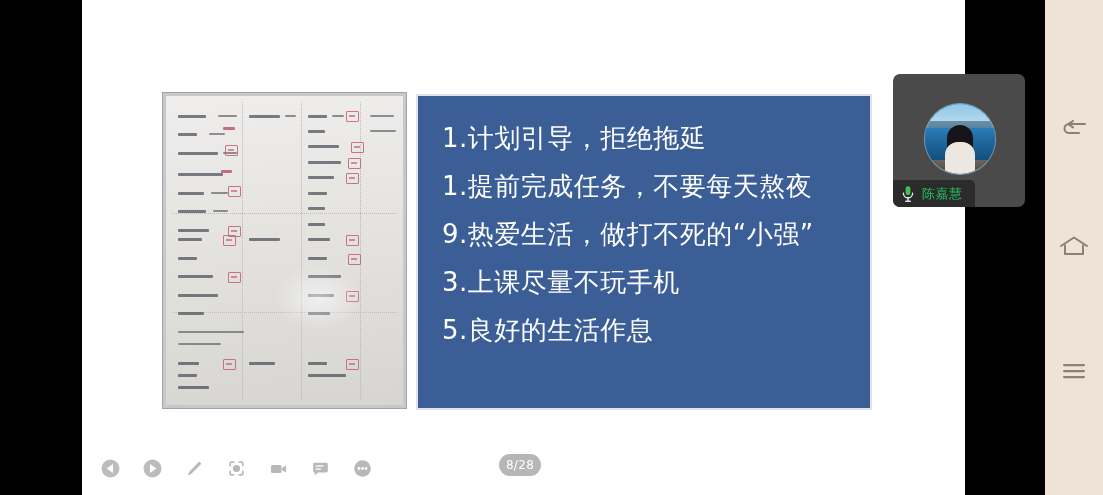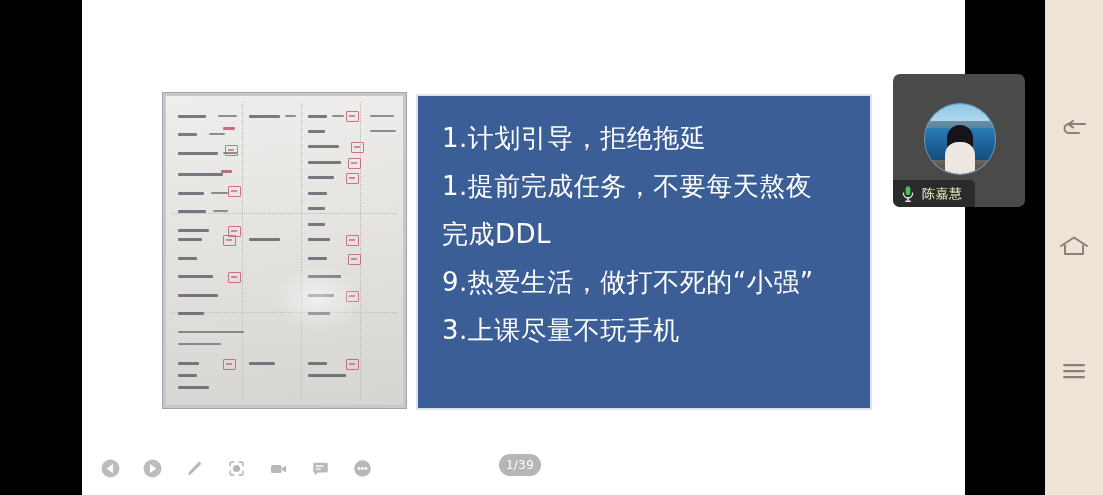--- a/index.html
+++ b/index.html
@@ -233,21 +233,21 @@
     height: 27px;
     padding: 0 12px 0 8px;
     background: #2b2b2b;
     display: flex;
     align-items: center;
     gap: 7px;
     border-radius: 0 5px 0 0;
   }
   #mic-icon { width: 14px; height: 18px; display:block; }
   #participant-name {
-    color: #fef9c3;
+    color: #22c55e;
     font-size: 13px;
     white-space: nowrap;
     letter-spacing: .5px;
   }
 
   
   #sys-nav {
     position: absolute;
     left: 1045px;
     top: 0;
@@ -359,23 +359,23 @@
       </div>
     </div>
 
     <svg id="cursor" viewBox="0 0 14 20">
       <polygon points="0,0 0,16 4,12.4 6.6,18.6 9.3,17.4 6.8,11.5 12,11.2" fill="#ffffff" stroke="#6f6f6f" stroke-width="1"></polygon>
     </svg>
 
     <div id="blue-panel">
       <div class="bullet-line">1.计划引导，拒绝拖延</div>
       <div class="bullet-line">1.提前完成任务，不要每天熬夜</div>
-      <div class="bullet-line cont">完成DDL</div>
       <div class="bullet-line">9.热爱生活，做打不死的“小强”</div>
       <div class="bullet-line">3.上课尽量不玩手机</div>
+      <div class="bullet-line">5.良好的生活作息</div>
     </div>
 
     <div id="toolbar">
       <div class="tool-btn">
         <svg width="19" height="19" viewBox="0 0 19 19">
           <circle cx="9.5" cy="9.5" r="9" fill="#bcbcbc"></circle>
           <polygon points="12,5 12,14 5.6,9.5" fill="#ffffff"></polygon>
         </svg>
       </div>
       <div class="tool-btn">
@@ -415,21 +415,21 @@
       <div class="tool-btn">
         <svg width="19" height="19" viewBox="0 0 19 19">
           <circle cx="9.5" cy="9.5" r="8.3" fill="#b8b8b8"></circle>
           <circle cx="6" cy="9.5" r="1.4" fill="#ffffff"></circle>
           <circle cx="9.5" cy="9.5" r="1.4" fill="#ffffff"></circle>
           <circle cx="13" cy="9.5" r="1.4" fill="#ffffff"></circle>
         </svg>
       </div>
     </div>
 
-    <div id="page-indicator">1/39</div>
+    <div id="page-indicator">8/28</div>
   </div>
 
   <div id="video-tile">
     <div id="avatar">
       <div class="av-sky"></div>
       <div class="av-hill"></div>
       <div class="av-water"></div>
       <div class="av-dock"></div>
       <div class="av-hair"></div>
       <div class="av-body"></div>

